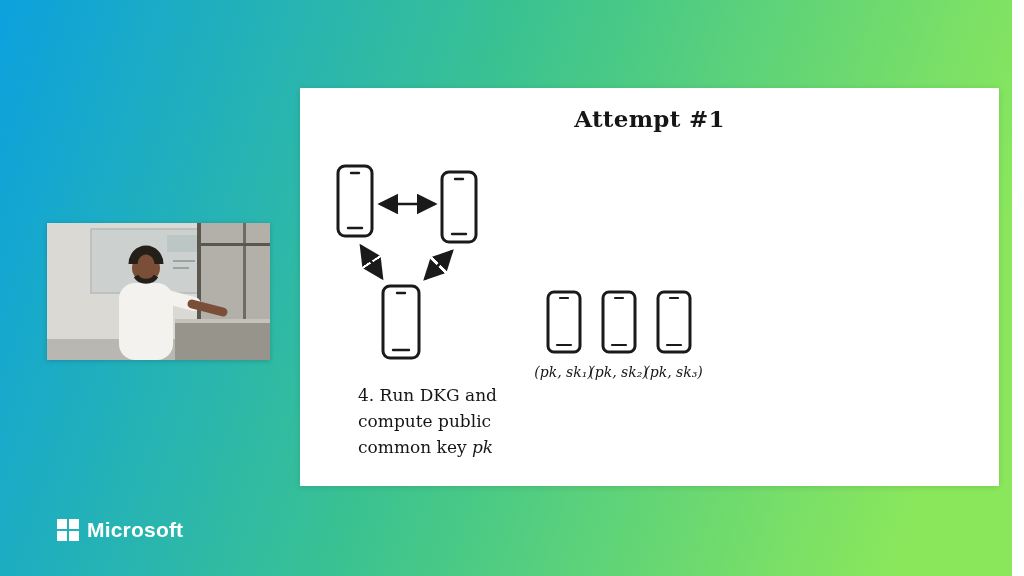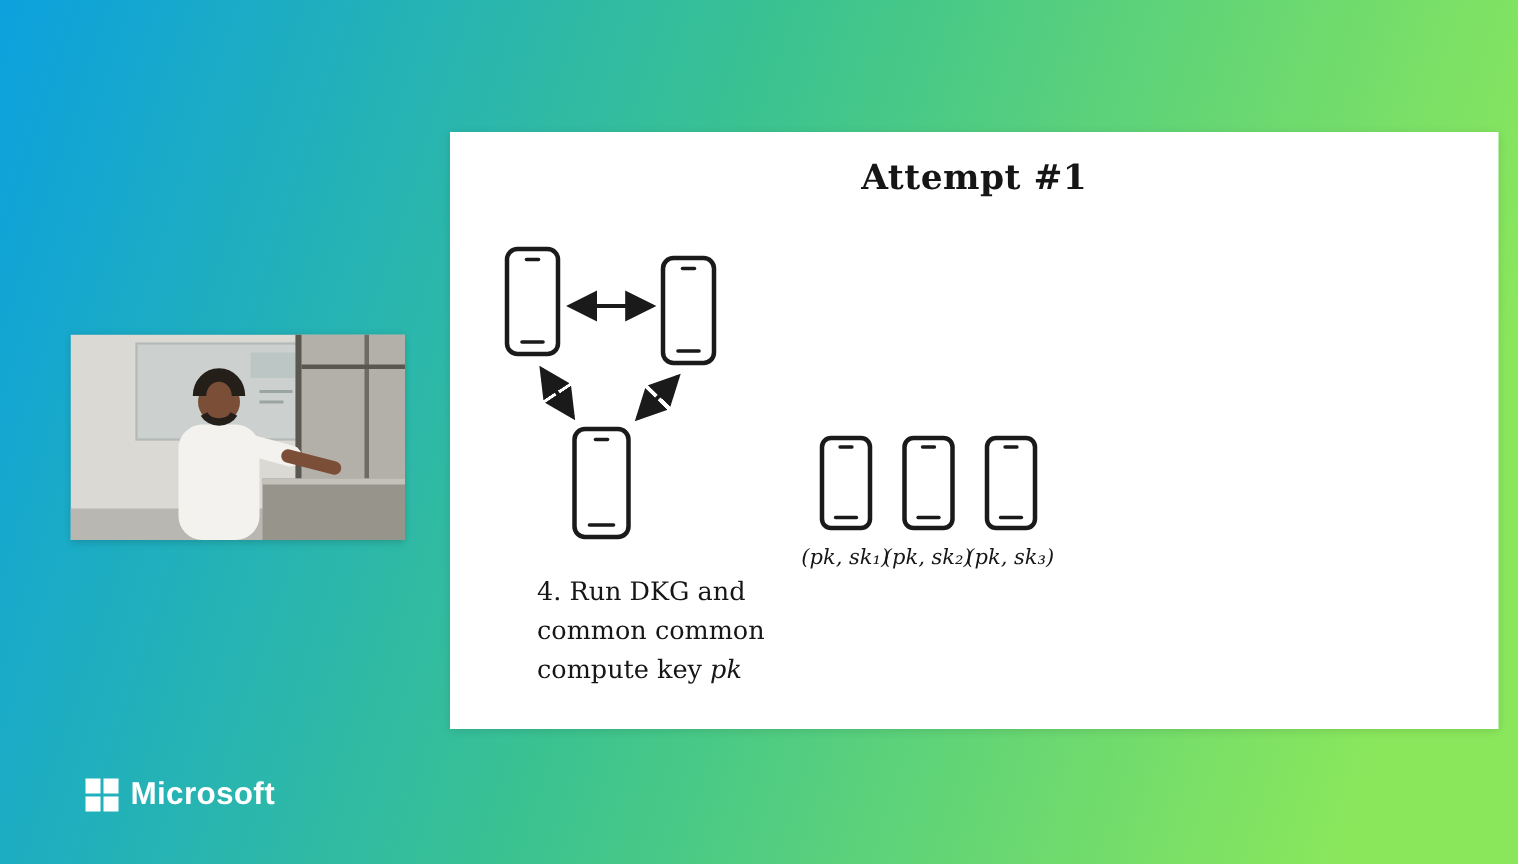--- a/index.html
+++ b/index.html
@@ -80,22 +80,22 @@
         <line x1="68" y1="194" x2="84" y2="194" stroke-width="2.4"></line>
       </g>
 
       <line x1="55" y1="48" x2="110" y2="48" stroke="#1a1a1a" stroke-width="2.6" marker-end="url(#ahE)" marker-start="url(#ahS)"></line>
       <line x1="36" y1="90" x2="57" y2="122" stroke="#1a1a1a" stroke-width="2.6" marker-end="url(#ahE)" marker-start="url(#ahS)"></line>
       <line x1="127" y1="95" x2="100" y2="123" stroke="#1a1a1a" stroke-width="2.6" marker-end="url(#ahE)" marker-start="url(#ahS)"></line>
     </svg>
 
     <div class="caption">
       <div>4. Run DKG and</div>
-      <div>common common</div>
-      <div><span>compute key </span><span class="it">pk</span></div>
+      <div>compute public</div>
+      <div><span>common key </span><span class="it">pk</span></div>
     </div>
 
     <div class="phone-row">
       <div class="phone-unit">
         <svg viewBox="0 0 36 64" aria-hidden="true" fill="none" stroke="#1a1a1a" stroke-width="3" stroke-linecap="round">
           <rect x="2" y="2" width="32" height="60" rx="6"></rect>
           <line x1="14" y1="8" x2="22" y2="8" stroke-width="2.2"></line>
           <line x1="11" y1="55" x2="25" y2="55" stroke-width="2.2"></line>
         </svg>
         <span class="key-label">(pk, sk₁)</span>

